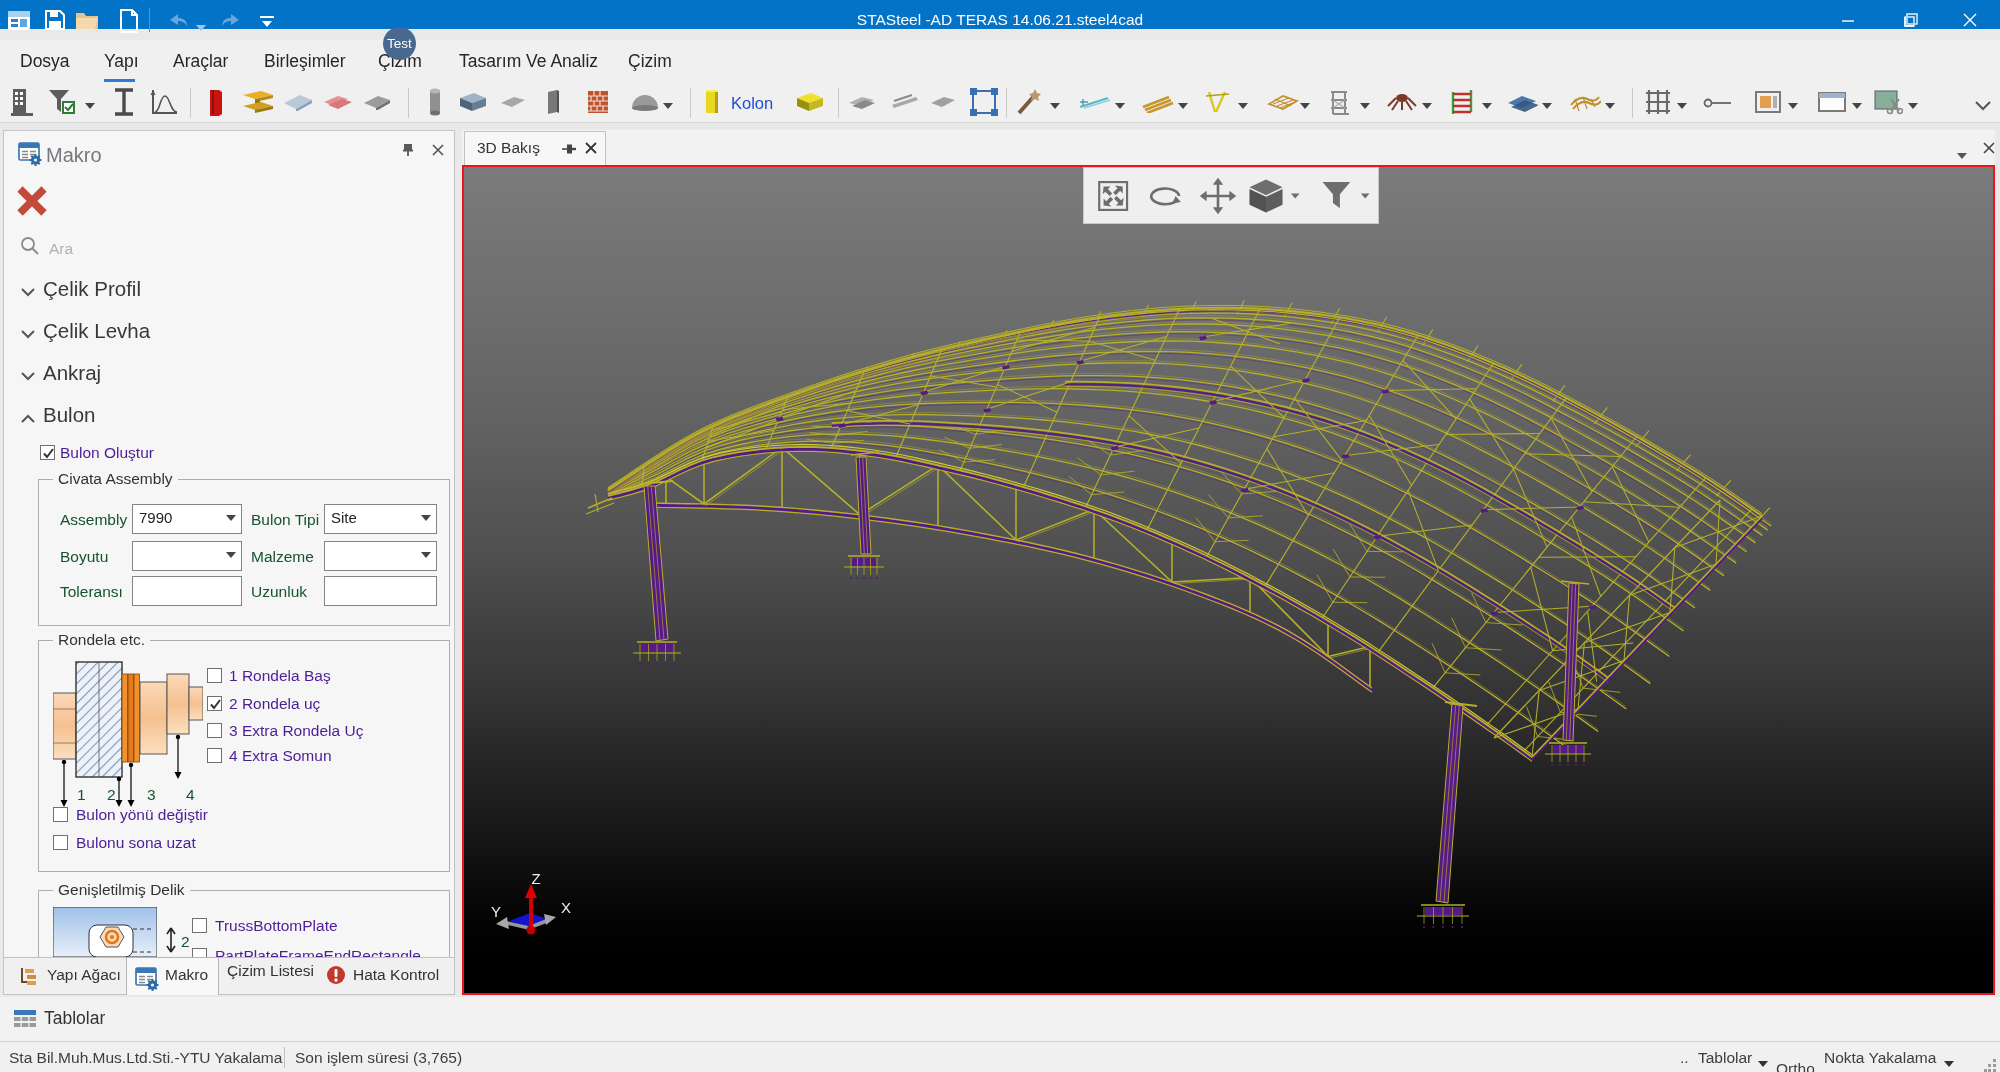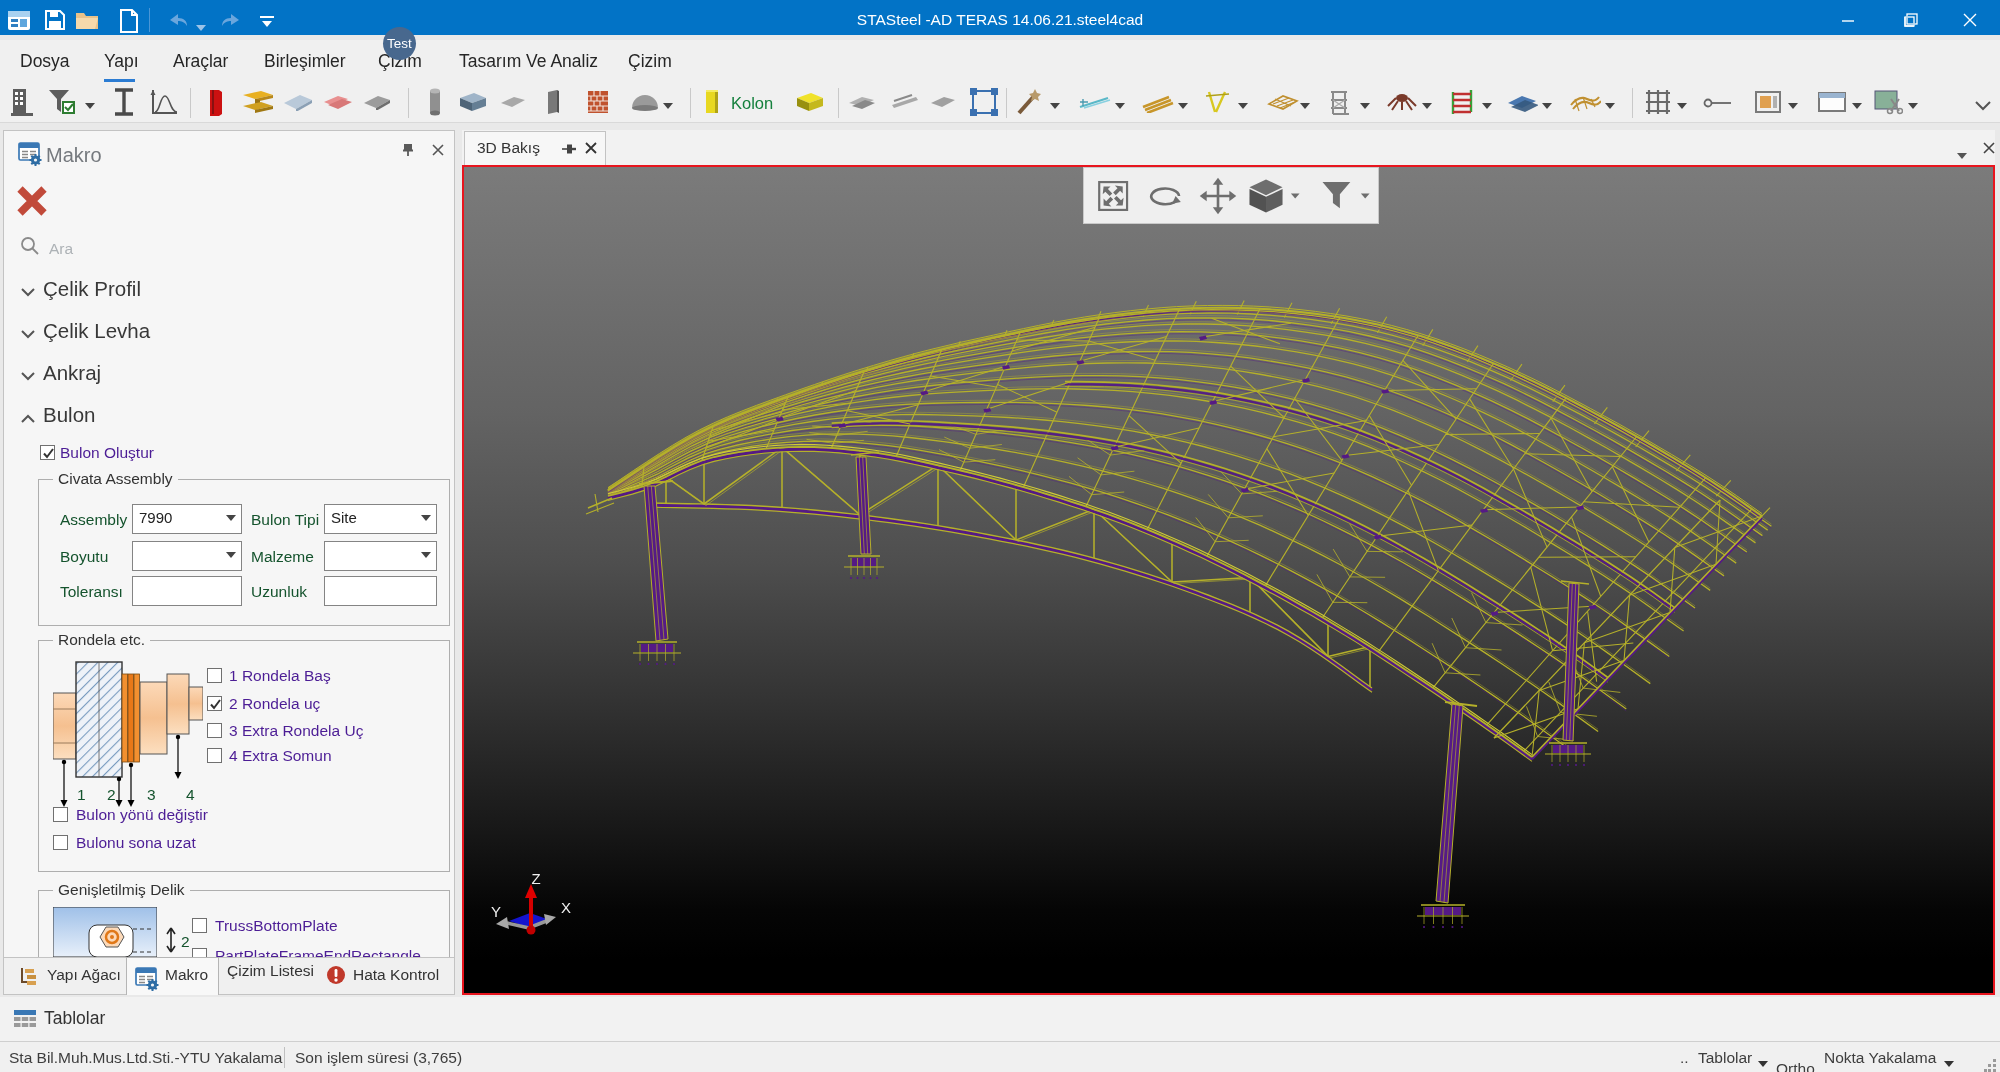--- a/index.html
+++ b/index.html
@@ -1,18 +1,18 @@
 <!DOCTYPE html>
 <html><head><meta charset="utf-8"><title>STASteel</title>
 <style>
 *{margin:0;padding:0;box-sizing:border-box}
 html,body{width:2000px;height:1072px;overflow:hidden;font-family:"Liberation Sans",sans-serif;background:#e9e9e9}
 .abs{position:absolute}
 
-.titlebar{position:absolute;left:0;top:0;width:2000px;height:35px;background:#0273c6;color:#fff}
+.titlebar{position:absolute;left:0;top:0;width:2000px;height:29px;background:#0273c6;color:#fff}
 .title-center{position:absolute;left:0;top:0;width:100%;height:40px;display:flex;align-items:center;justify-content:center;font-size:15.5px;color:#fff}
 .winbtn{position:absolute;top:0;height:40px;width:46px;display:flex;align-items:center;justify-content:center;color:#fff}
 
 .menubar{position:absolute;left:0;top:40px;width:2000px;height:45px;background:#f0f0f0;font-size:17.5px;color:#262626}
 .menubar span.mi{position:absolute;top:11px}
 
 .toolbar{position:absolute;left:0;top:85px;width:2000px;height:38px;background:#f0f0f0;border-bottom:1px solid #d9d9d9}
 .tsep{position:absolute;top:3px;width:1px;height:30px;background:#c9c9c9}
 
 .panel{position:absolute;left:3px;top:130px;width:452px;height:864px;background:#f6f6f6;border:1px solid #c3c3c3}
@@ -316,21 +316,21 @@
       </svg></div>
     <div class="abs" style="left:1888px;top:19px;transform:translate(-50%,-50%)"><svg width="30" height="26" viewBox="0 0 30 26" style="">
         <rect x="2" y="2" width="22" height="18" fill="#88b098" stroke="#557"></rect>
         <path d="M18 10 l8 12 M26 10 l-8 12" stroke="#888" stroke-width="2"></path>
         <circle cx="17" cy="22" r="2.5" fill="none" stroke="#888" stroke-width="1.5"></circle>
         <circle cx="27" cy="22" r="2.5" fill="none" stroke="#888" stroke-width="1.5"></circle>
       </svg></div>
     <div class="abs" style="left:1913px;top:19px;transform:translate(-50%,-50%)"><svg width="10" height="6" viewBox="0 0 10 6" style="">
         <path d="M0 0 h10 l-5 6 z" fill="#444"></path>
       </svg></div>
-    <span class="abs" style="left:731px;top:9px;font-size:16.5px;color:#15803d">Kolon</span>
+    <span class="abs" style="left:731px;top:9px;font-size:16.5px;color:#1d4ed8">Kolon</span>
     <div class="abs" style="left:1975px;top:12px"><svg width="16" height="10" viewBox="0 0 16 10" style="">
         <path d="M1 1 l7 7 l7 -7" stroke="#555" stroke-width="2" fill="none"></path>
       </svg></div>
   </div>
 <div class="panel">
     <div class="ph">
       <div class="abs" style="left:14px;top:10px"><svg width="25" height="25" viewBox="0 0 25 25" style="">
           <rect x="1" y="2" width="20" height="17" rx="1.5" fill="#fff" stroke="#3a78b5" stroke-width="1.7"></rect>
           <rect x="1" y="2" width="20" height="5" fill="#3a78b5"></rect>
           <path d="M4 10.5 h6 M4 13.5 h6 M4 16.5 h6" stroke="#888" stroke-width="1.3"></path>

